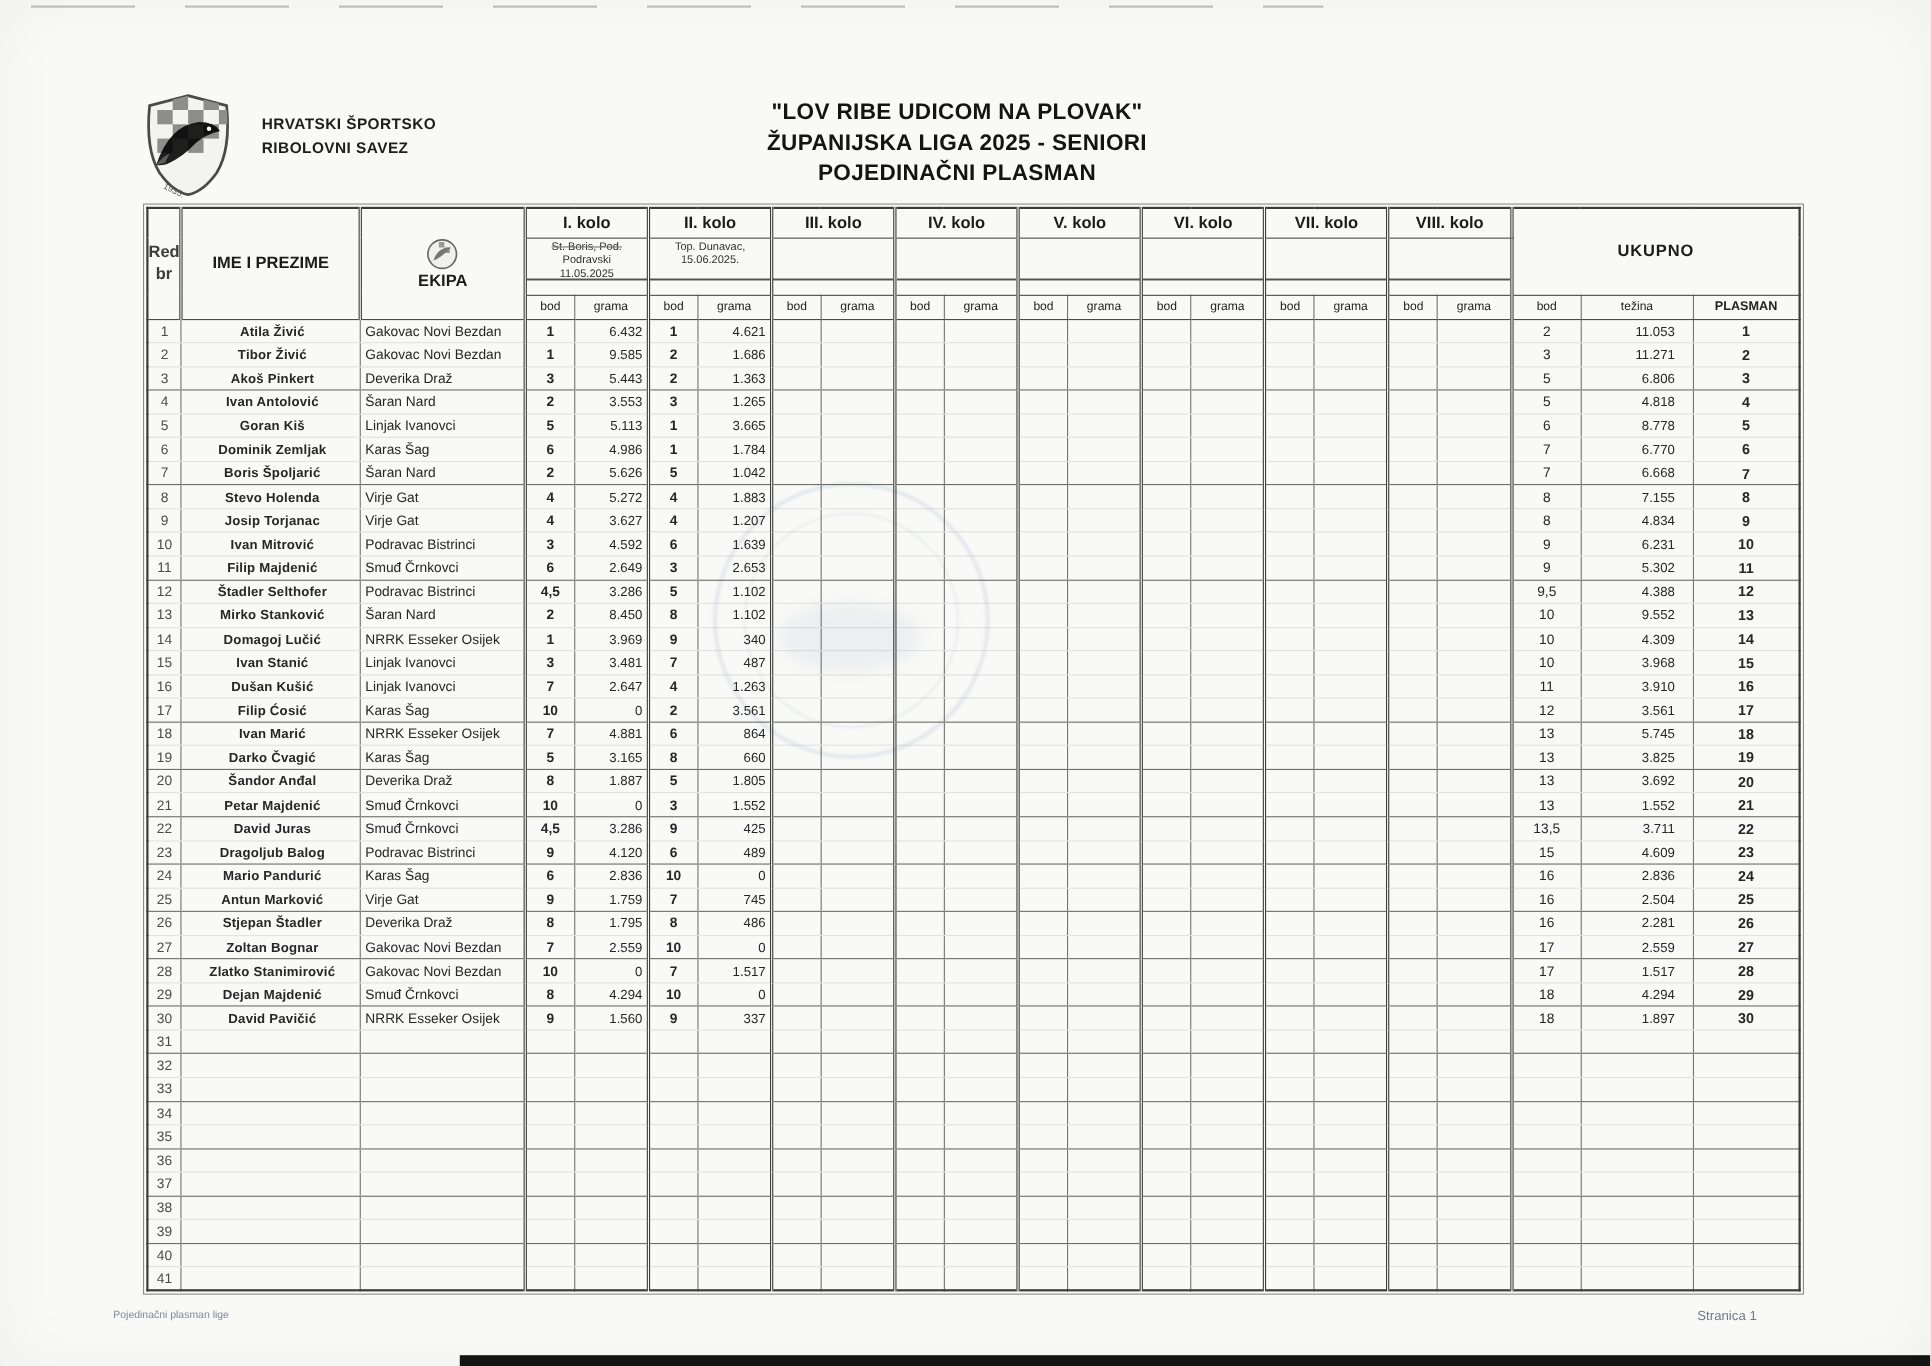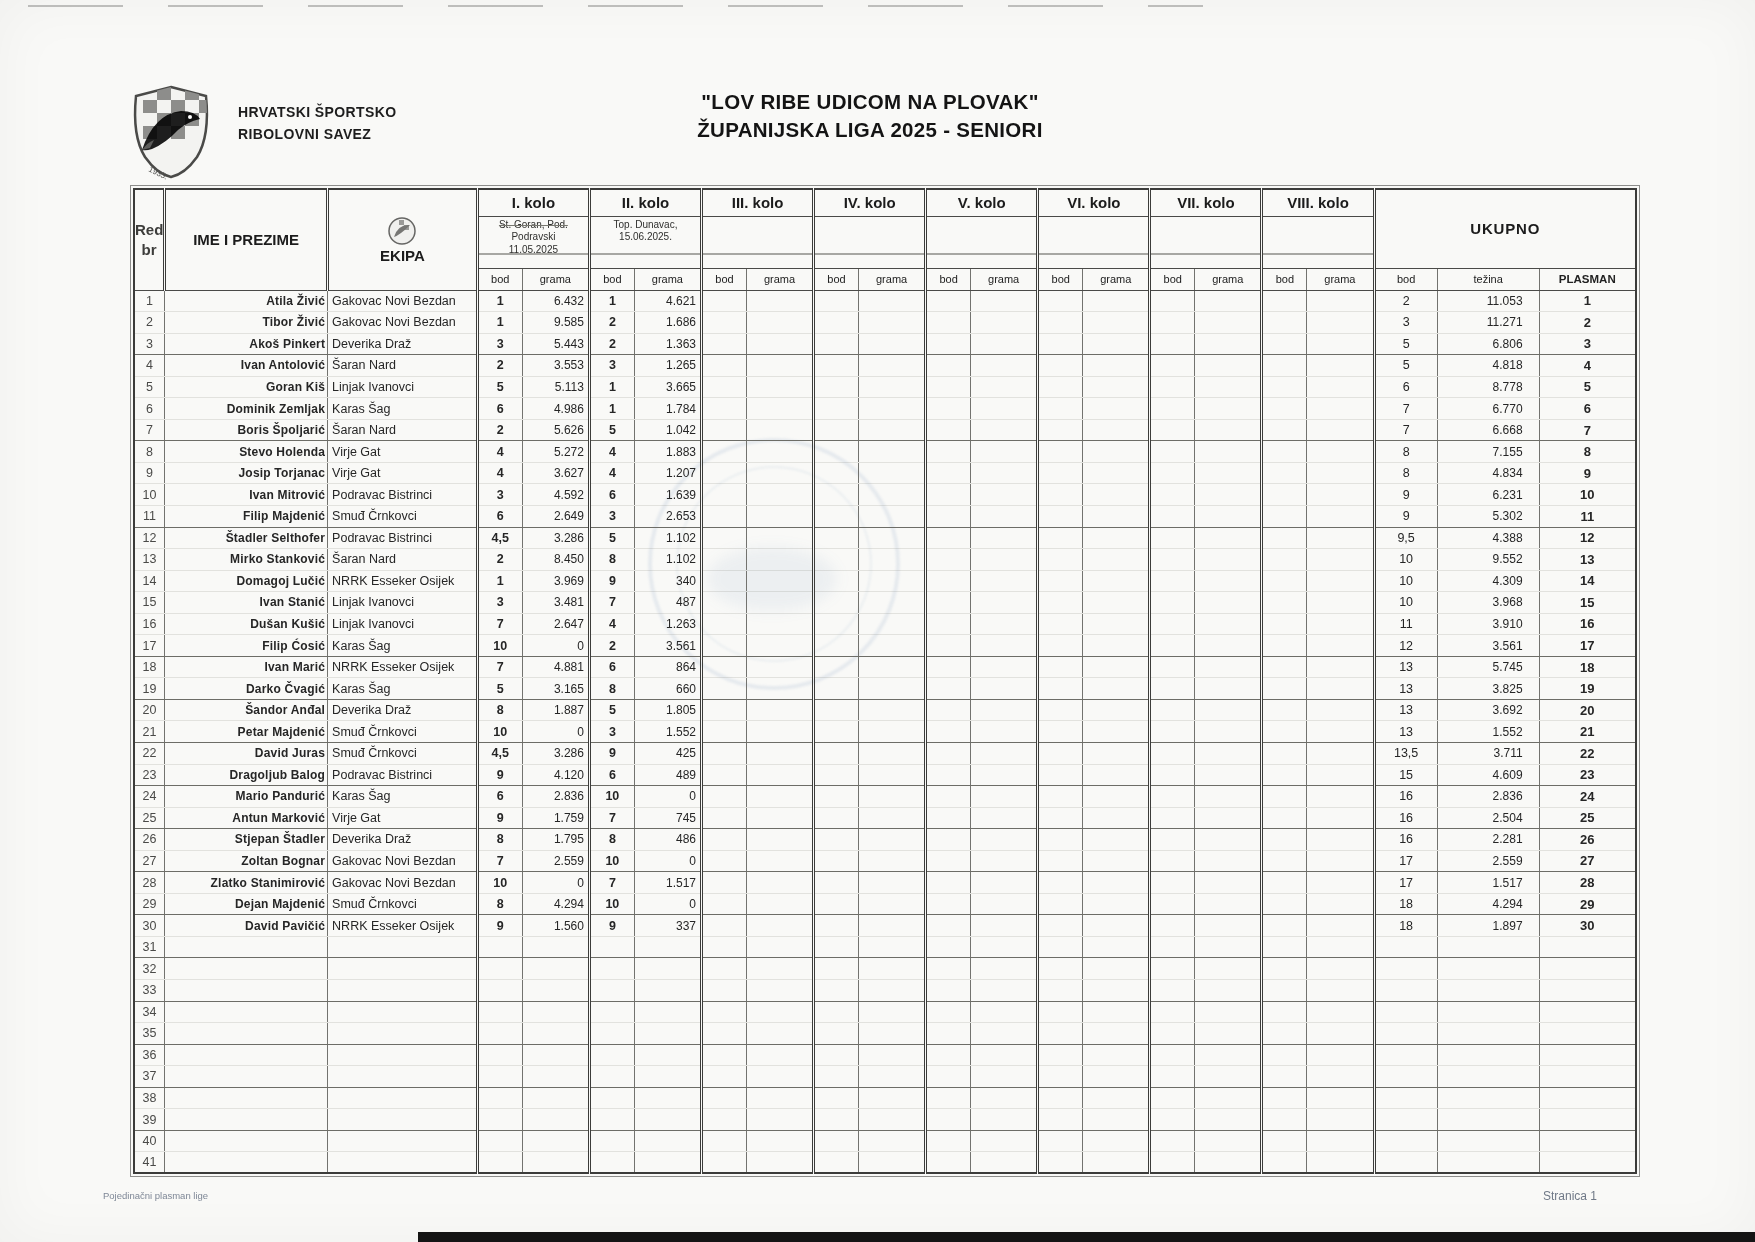--- a/index.html
+++ b/index.html
@@ -47,21 +47,21 @@
     background:linear-gradient(to bottom, transparent 0 37px, #55554f 37px 38.5px, transparent 38.5px); }
   .r-venue .venue { font-size:10px; line-height:1.25; color:#2f2f2d; }
   .venue .cut { text-decoration:line-through; text-decoration-color:#77776f; }
   .r-sub th { height:22px; font-size:11px; font-weight:normal; color:#222; }
   .r-sub .h-plasman { font-weight:bold; font-size:11.5px; }
 
   tbody td { height:21.55px; font-size:12px; padding:0 2px;
              border-bottom:1px solid rgba(120,120,112,.18); }
   tbody tr.gend td { border-bottom:1.5px solid #6d6d67; }
   td.redbr { text-align:center; color:#4a4a48; font-size:12.5px; }
-  td.name  { text-align:right; padding-left:5px; font-weight:bold; font-size:12px; letter-spacing:.2px; }
+  td.name  { text-align:center; padding-left:5px; font-weight:bold; font-size:12px; letter-spacing:.2px; }
   td.team  { text-align:left; padding-left:4px; font-size:12.5px; }
   td.bod   { text-align:center; font-weight:bold; font-size:12.5px; }
   td.grama { text-align:right; padding-right:4px; }
   td.ubod  { text-align:center; font-size:12.5px; }
   td.utez  { text-align:right; padding-right:16px; }
   td.uplas { text-align:center; font-weight:bold; font-size:13px; }
 
   
   .footer-left  { position:absolute; left:103px; top:1190px; font-size:9.5px; color:#7e8796; }
   .footer-right { position:absolute; left:1543px; top:1189px; font-size:12px; color:#707987; }
@@ -102,20 +102,21 @@
   </svg>
 
   <div class="orgname">
     <div>HRVATSKI ŠPORTSKO</div>
     <div>RIBOLOVNI SAVEZ</div>
   </div>
 
   <div class="titles">
     <div>"LOV RIBE UDICOM NA PLOVAK"</div>
     <div>ŽUPANIJSKA LIGA 2025 - SENIORI</div>
+    <div>POJEDINAČNI PLASMAN</div>
   </div>
 
   <div class="tablewrap">
     <table>
       <colgroup>
         <col style="width:30px">
           <col style="width:160px">
           <col style="width:147px">
         <col style="width:44px">
           <col style="width:66px">
@@ -155,21 +156,21 @@
             <th colspan="2" class="gs">III. kolo</th>
             <th colspan="2" class="gs">IV. kolo</th>
             <th colspan="2" class="gs">V. kolo</th>
             <th colspan="2" class="gs">VI. kolo</th>
             <th colspan="2" class="gs">VII. kolo</th>
             <th colspan="2" class="gs">VIII. kolo</th>
             <th id="ukupno-cell" colspan="3" rowspan="2" class="h-ukupno gs">UKUPNO</th>
         </tr>
         <tr id="row-venue" class="r-venue">
             <th colspan="2" class="venue gs">
-              <div class="cut">St. Goran, Pod.</div>
+              <div class="cut">St. Boris, Pod.</div>
               <div>Podravski</div>
               <div>11.05.2025</div>
             </th>
             <th colspan="2" class="venue gs">
               <div>Top. Dunavac,</div>
               <div>15.06.2025.</div>
             </th>
             <th colspan="2" class="venue gs"></th>
             <th colspan="2" class="venue gs"></th>
             <th colspan="2" class="venue gs"></th>

